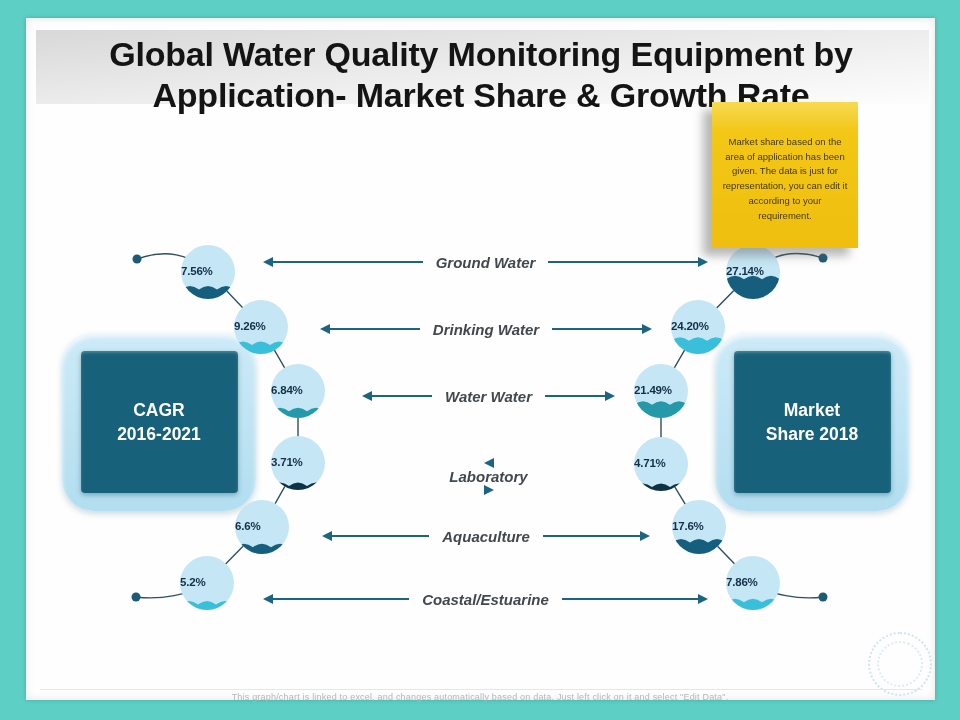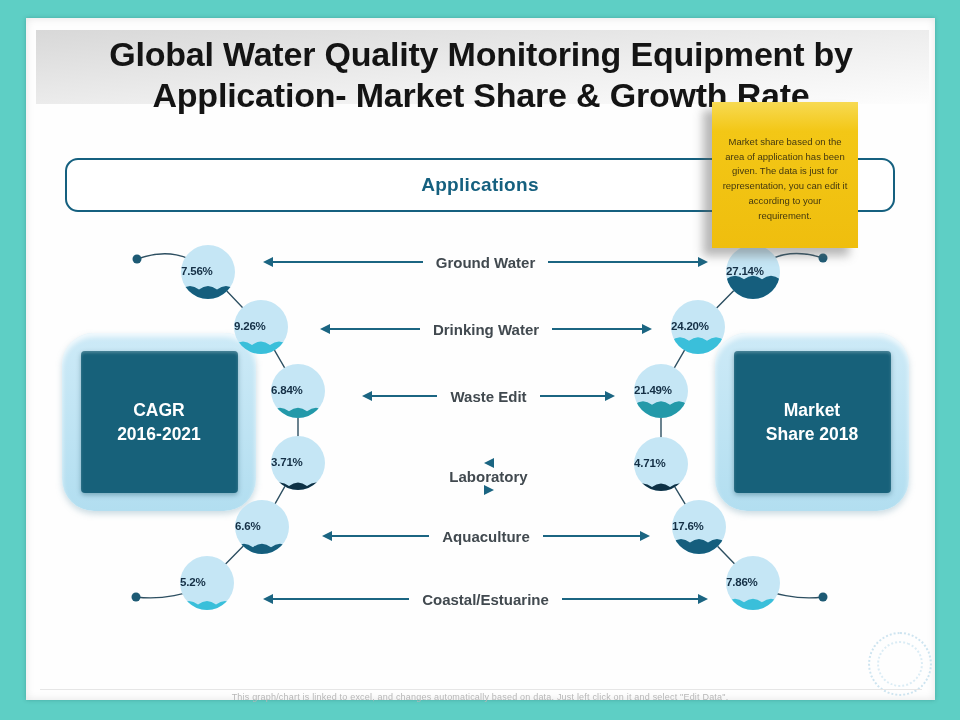--- a/index.html
+++ b/index.html
@@ -30,21 +30,21 @@
     background:linear-gradient(180deg,#cdeaf7,#b2def0);
     box-shadow:inset 0 4px 5px rgba(255,255,255,.75), 0 3px 6px rgba(110,155,175,.35);
     display:flex;align-items:center;justify-content:center;}
   .side-box.left{left:62px;}
   .side-box.right{left:715px;}
   .side-box-inner{width:157px;height:142px;border-radius:4px;background:#17617a;
     display:flex;flex-direction:column;align-items:center;justify-content:center;
     color:#fff;font-size:17.5px;font-weight:bold;line-height:1.4;text-align:center;
     box-shadow:inset 0 2px 3px rgba(255,255,255,.22), 0 2px 5px rgba(0,60,80,.35);}
   .connectors{position:absolute;inset:0;z-index:1;pointer-events:none;}
-  .app-row{position:absolute;height:22px;display:flex;align-items:center;z-index:2;}
+  .app-row{position:absolute;height:22px;display:flex;align-items:center;z-index:2;font-style:italic;}
   .ln{flex:1;height:2px;background:#1b6582;}
   .ah{width:0;height:0;flex:none;}
   .ah.l{border:5px solid transparent;border-right:10px solid #1b6582;border-left:none;}
   .ah.r{border:5px solid transparent;border-left:10px solid #1b6582;border-right:none;}
   .lbl{padding:0 13px;font-size:15px;font-weight:bold;color:#41494f;white-space:nowrap;}
   .circle{position:absolute;width:54px;height:54px;border-radius:50%;background:#c5e6f5;
     overflow:hidden;z-index:2;}
   .circle svg{position:absolute;inset:0;width:100%;height:100%;}
   .pct{position:absolute;width:100%;top:50%;transform:translateY(-62%);
     font-size:11.5px;font-weight:bold;color:#142f45;letter-spacing:-.2px;}
@@ -58,23 +58,20 @@
 </style>
 </head>
 <body>
 
 <div class="frame">
   <div class="slide"></div>
 
   <div class="title-band"></div>
   <h1 class="title">Global Water Quality Monitoring Equipment by Application- Market Share &amp; Growth Rate</h1>
 
-  <div class="apps-header">
-    <span>Applications</span>
-  </div>
 
   <svg class="connectors" width="960" height="720" viewBox="0 0 960 720">
     <g fill="none" stroke="#2d4f61" stroke-width="1.4">
       <path d="M137,259 C168,248 188,256 205,268 L261,327 L298,391 L298,463 L262,527 L207,583 C190,595 160,600 136,597"></path>
       <path d="M823,258 C792,248 772,256 756,268 L698,327 L661,391 L661,464 L699,527 L753,583 C770,595 800,600 823,597"></path>
     </g>
     <g fill="#1d5a74">
       <circle cx="137" cy="259" r="4.5"></circle>
       <circle cx="136" cy="597" r="4.5"></circle>
       <circle cx="823" cy="258" r="4.5"></circle>
@@ -107,21 +104,21 @@
       <div class="app-row" style="top: 318px; left: 320px; width: 332px;">
         <span class="ah l"></span>
         <span class="ln"></span>
         <span class="lbl">Drinking Water</span>
         <span class="ln"></span>
         <span class="ah r"></span>
       </div>
       <div class="app-row" style="top: 385px; left: 362px; width: 253px;">
         <span class="ah l"></span>
         <span class="ln"></span>
-        <span class="lbl">Waste Edit</span>
+        <span class="lbl">Water Water</span>
         <span class="ln"></span>
         <span class="ah r"></span>
       </div>
       <div class="app-row" style="top: 458px; left: 362px; width: 253px; flex-direction: column;">
         <span class="ah l"></span>
         <span class="ln"></span>
         <span class="lbl">Laboratory</span>
         <span class="ln"></span>
         <span class="ah r"></span>
       </div>

